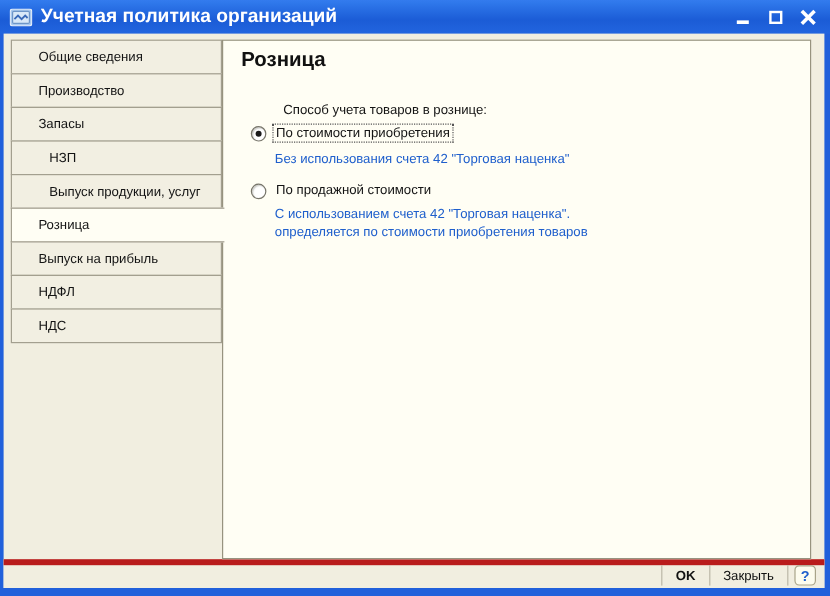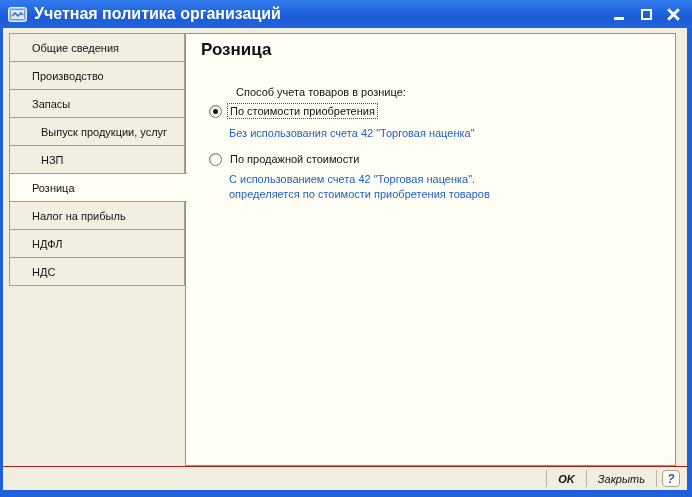--- a/index.html
+++ b/index.html
@@ -69,24 +69,23 @@
   }
   .radio--on .dot{display:block;}
   .opt-label{margin-left:5px;padding:1px 2px;border:1px dotted transparent;color:#141414;}
   .opt-label--focus{border-color:#555;}
   .hint{position:absolute;color:#1F5FCC;line-height:15px;}
   .hint1{left:43px;top:92px;}
   .hint2{left:43px;top:138px;}
   
   .footer{
     position:absolute;left:0;right:0;top:438px;bottom:0;
-    border-top:1px solid #b91c1c;background:#F1EEE0;
-    display:flex;align-items:center;justify-content:flex-end;
+    border-top:5px solid #b91c1c;background:#F1EEE0;
+    display:flex;justify-content:flex-end;
     padding-right:7px;
-    font-style:italic;
   }
   .fsep{width:1px;height:17px;background:#BBB7A7;margin:0 2px;}
   .fbtn{
     padding:3px 9px;cursor:pointer;color:#111;border-radius:3px;
     white-space:nowrap;
   }
   .fbtn--ok{font-weight:bold;}
   .help-btn{
     width:18px;height:17px;margin-left:3px;border:1px solid #A9A489;
     border-radius:4px;background:#FDFCEE;color:#1F5FCC;font-weight:bold;
@@ -119,24 +118,24 @@
         </span>
     </div>
   </div>
 
   <div class="wbody">
 
     <div class="tabs">
       <div class="tab">Общие сведения</div>
       <div class="tab">Производство</div>
       <div class="tab">Запасы</div>
+      <div class="tab tab--sub">НЗП</div>
       <div class="tab tab--sub">Выпуск продукции, услуг</div>
-      <div class="tab tab--sub">НЗП</div>
       <div class="tab tab--selected">Розница</div>
-      <div class="tab">Налог на прибыль</div>
+      <div class="tab">Выпуск на прибыль</div>
       <div class="tab">НДФЛ</div>
       <div class="tab">НДС</div>
     </div>
 
     <div class="panel">
       <div class="panel-heading">Розница</div>
       <div class="group-label">Способ учета товаров в рознице:</div>
 
       <div class="opt-row opt1">
         <span class="radio radio--on">

